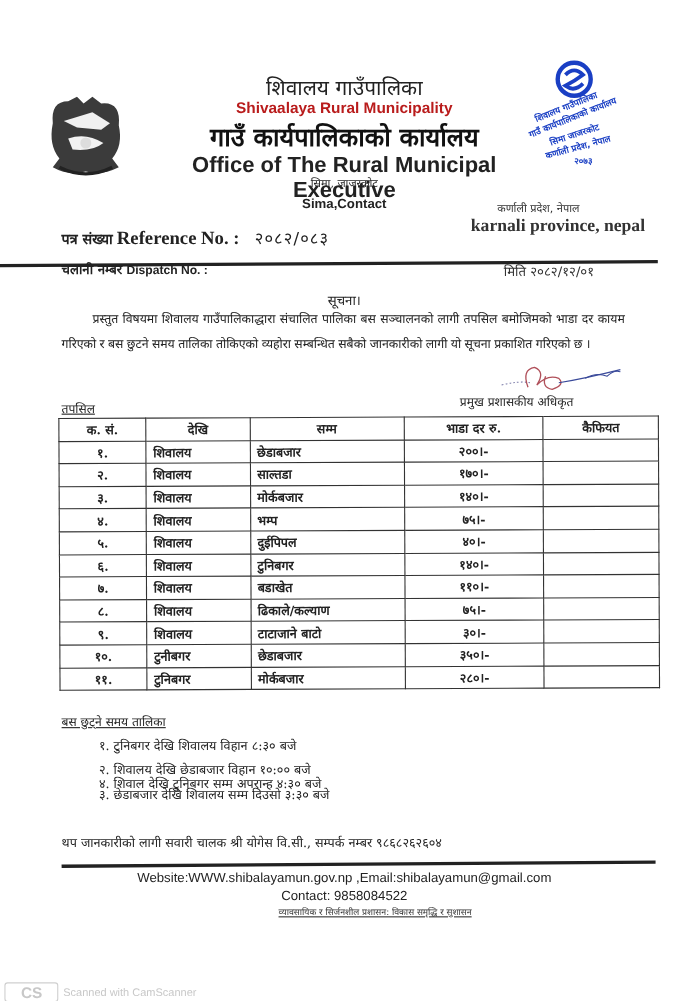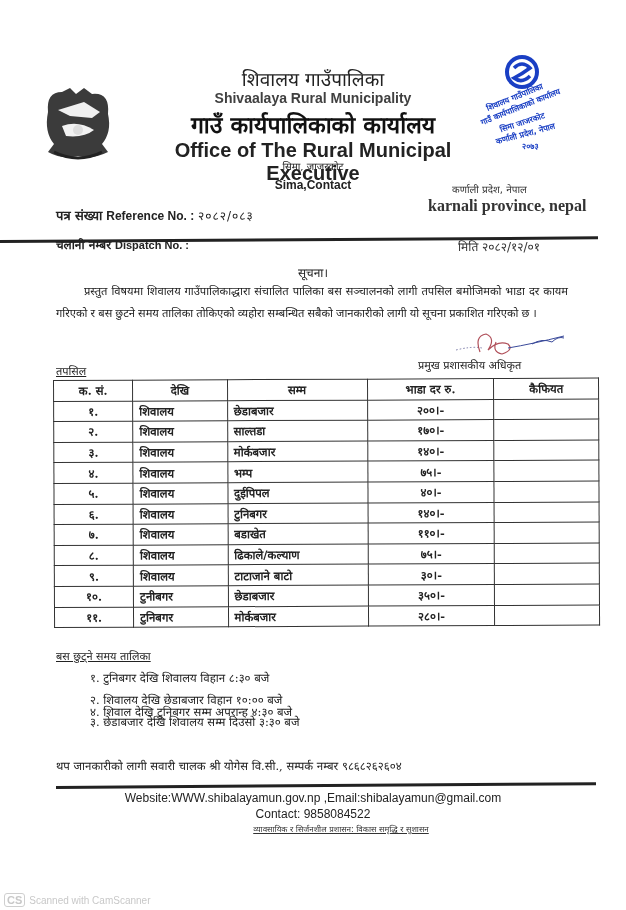--- a/index.html
+++ b/index.html
@@ -5,33 +5,33 @@
   html, body { margin: 0; padding: 0; }
   body {
     width: 626px; height: 910px; background: #ffffff; position: relative; overflow: hidden;
     font-family: "DejaVu Sans", sans-serif; color: #1a1a1a;
   }
   .abs { position: absolute; }
   .center { text-align: center; left: 0; width: 626px; }
 
   
   .h-np1 { top: 66px; font-size: 19px; font-family: "DejaVu Serif", serif; color: #222; }
-  .h-en1 { top: 90px; font-size: 14px; font-family: "Liberation Sans", sans-serif; font-weight: bold; color: #404040; }
+  .h-en1 { top: 90px; font-size: 14px; font-family: "Liberation Sans", sans-serif; font-weight: bold; color: #b91c1c; }
   .h-np2 { top: 108px; font-size: 23px; font-family: "DejaVu Serif", serif; font-weight: bold; color: #111; }
   .h-en2 { top: 139px; font-size: 20px; font-family: "Liberation Sans", sans-serif; font-weight: bold; color: #222; left: 150px; width: 326px; }
   .h-np3 { top: 159px; font-size: 10px; font-family: "DejaVu Serif", serif; color: #222; }
   .h-en3 { top: 178px; font-size: 12px; font-family: "Liberation Sans", sans-serif; font-weight: bold; color: #222; }
 
   .prov-np { left: 452px; top: 182px; font-size: 10px; color: #333; }
   .prov-en { left: 428px; top: 197px; font-size: 16px; font-family: Liberation Serif, serif; font-weight: bold; color: #333; }
 
   .ref { left: 56px; top: 206px; font-size: 12px; color: #222; }
   .ref b { font-size: 13px; }
-  .ref .en { font-family: Liberation Sans, sans-serif; font-weight: bold; font-size: 12px; }
-  .ref .val { margin-left: 0; font-size: 12px; letter-spacing: 1px; }
+  .ref .en { font-family: Liberation Serif, serif; font-weight: bold; font-size: 17px; }
+  .ref .val { margin-left: 10px; font-size: 15px; letter-spacing: 1px; }
   .disp { left: 56px; top: 224px; font-size: 12px; color: #222; margin-top: 12px; }
   .disp .en { font-family: "Liberation Sans", sans-serif; font-weight: bold; font-size: 11px; }
 
   .rule-top { left: 0; top: 240px; width: 598px; height: 0; border-top: 3px solid #222; transform: rotate(-0.35deg); transform-origin: left; }
   .date { left: 458px; top: 238px; font-size: 12px; color: #333; }
 
   
   .notice-title { top: 264px; font-size: 12px; color: #222; }
   .body-p { left: 56px; top: 280px; width: 512px; font-size: 11.2px; line-height: 22px; color: #222; text-indent: 28px; text-align: justify; font-family: Liberation Sans, sans-serif; }
 
@@ -53,21 +53,21 @@
   .tt-title { left: 56px; top: 648px; font-size: 11px; text-decoration: underline; color: #222; }
   .tt-item { left: 90px; font-size: 11.5px; color: #222; font-family: "DejaVu Serif", serif; }
   .extra { left: 56px; top: 758px; font-size: 11.5px; color: #222; font-family: "DejaVu Serif", serif; }
 
   .rule-bot { left: 56px; top: 786px; width: 540px; border-top: 3px solid #222; transform: rotate(-0.4deg); transform-origin: left; }
   .web { top: 791px; font-size: 12px; font-family: "Liberation Sans", sans-serif; color: #222; }
   .contact { top: 807px; font-size: 12px; font-family: "Liberation Sans", sans-serif; color: #222; }
   .motto { top: 823px; font-size: 8px; color: #333; text-decoration: underline; margin-left: 28px; }
 
   .camscan { left: 4px; top: 893px; font-size: 10px; color: #c8c8c8; font-family: "Liberation Sans", sans-serif; display: flex; align-items: center; gap: 4px; }
-  .cs-badge { border: 1.5px solid #cfcfcf; border-radius: 3px; font-size: 11px; padding: 0 2px; color: #c8c8c8; font-weight: bold; }
+  .cs-badge { border: 1.5px solid #cfcfcf; border-radius: 3px; font-size: 14px; padding: 0 14px; color: #c8c8c8; font-weight: bold; }
 </style>
 </head>
 <body>
 
 <div class="abs" style="left:40px; top:82px; width:76px; height:84px;">
   <svg width="76" height="84" viewBox="0 0 76 84">
     <path d="M8 30 Q6 10 22 10 L30 6 L36 12 L44 6 L52 12 Q70 10 68 32 Q72 50 62 62 L68 70 Q52 78 38 74 Q22 78 8 70 L14 62 Q4 50 8 30 Z" fill="#3b3b3b"></path>
     <path d="M18 28 L44 20 L60 30 L52 36 L30 34 Z" fill="#f0f0f0"></path>
     <path d="M22 44 Q38 38 54 48 Q44 56 26 54 Z" fill="#f2f2f2"></path>
     <path d="M14 70 Q38 82 62 70" stroke="#222" stroke-width="3" fill="none"></path>

